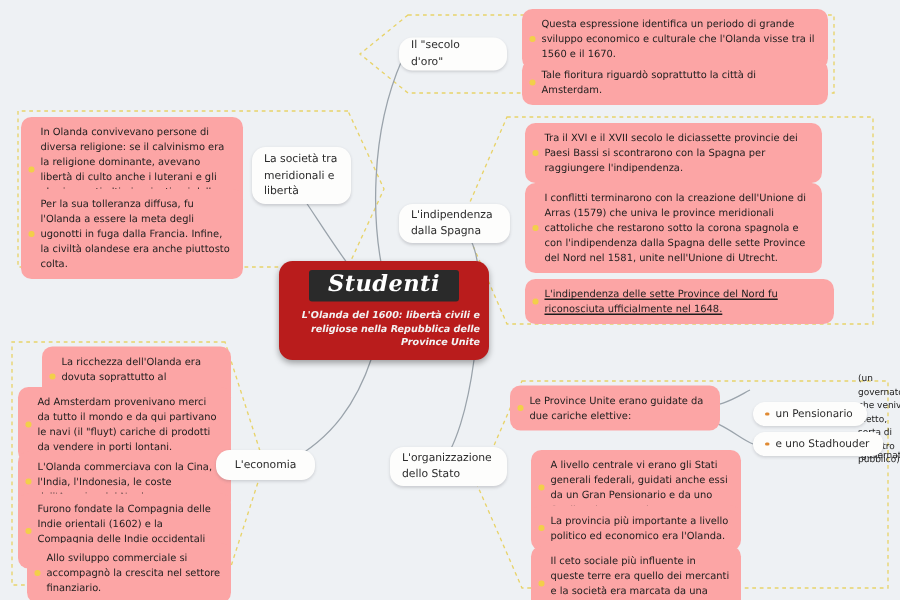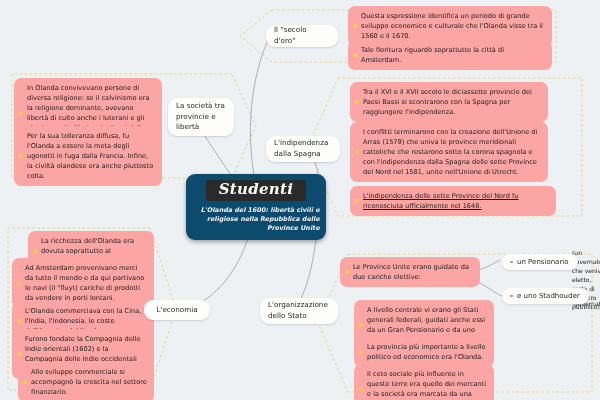--- a/index.html
+++ b/index.html
@@ -8,21 +8,21 @@
     background:#eef1f4;
     font-family:"DejaVu Sans","Liberation Sans",sans-serif;
     overflow:hidden;position:relative;
   }
   #canvas{position:absolute;inset:0;width:600px;height:400px;}
   #svg-layer{position:absolute;left:0;top:0;width:600px;height:400px;pointer-events:none;}
 
   
   .central{
     position:absolute;left:186px;top:174px;width:140px;height:66px;
-    background:#0c4a6e;border-radius:9px;
+    background:#b91c1c;border-radius:9px;
     box-shadow:0 2px 4px rgba(0,0,0,.35);
     display:flex;flex-direction:column;align-items:center;justify-content:center;
     z-index:40;
   }
   .central-title{
     font-family:"DejaVu Serif","Liberation Serif",serif;
     font-style:italic;font-weight:bold;color:#ffffff;
     font-size:15px;letter-spacing:.3px;
     background:#2a2a2a;padding:1px 13px 2px 13px;border-radius:2px;
     line-height:1.15;
@@ -106,21 +106,21 @@
     <span>Il "secolo d'oro"</span>
   </div>
   <div class="leaf" style="left:348px;top:6px;width:204px;">
     <span>Questa espressione identifica un periodo di grande sviluppo economico e culturale che l'Olanda visse tra il 1560 e il 1670.</span>
   </div>
   <div class="leaf" style="left:348px;top:40px;width:204px;">
     <span>Tale fioritura riguardò soprattutto la città di Amsterdam.</span>
   </div>
 
   <div class="branch" style="left:168px;top:98px;width:66px;height:38px;">
-    <span>La società tra provincie e libertà</span>
+    <span>La società tra meridionali e libertà</span>
   </div>
   <div class="leaf" style="left:14px;top:78px;width:148px;">
     <span>In Olanda convivevano persone di diversa religione: se il calvinismo era la religione dominante, avevano libertà di culto anche i luterani e gli ebrei, questi ultimi arrivati qui dalla Spagna e dall'Europa Orientale.</span>
   </div>
   <div class="leaf" style="left:14px;top:126px;width:148px;">
     <span>Per la sua tolleranza diffusa, fu l'Olanda a essere la meta degli ugonotti in fuga dalla Francia. Infine, la civiltà olandese era anche piuttosto colta.</span>
   </div>
 
   <div class="branch" style="left:266px;top:136px;width:74px;height:26px;">
     <span>L'indipendenza dalla Spagna</span>
@@ -163,21 +163,21 @@
   <div class="leaf" style="left:354px;top:300px;width:140px;">
     <span>A livello centrale vi erano gli Stati generali federali, guidati anche essi da un Gran Pensionario e da uno Stadhouder generale.</span>
   </div>
   <div class="leaf" style="left:354px;top:337px;width:140px;">
     <span>La provincia più importante a livello politico ed economico era l'Olanda.</span>
   </div>
   <div class="leaf" style="left:354px;top:364px;width:140px;">
     <span>Il ceto sociale più influente in queste terre era quello dei mercanti e la società era marcata da una forte mobilità.</span>
   </div>
 
-  <div class="subnode" style="left:502px;top:254px;">
+  <div class="subnode" style="left:502px;top:268px;">
     <span>un Pensionario</span>
   </div>
   <div class="sidetext" style="left:572px;top:248px;width:34px;">
     <span>(un governatore che veniva eletto, sorta di ministro pubblico)</span>
   </div>
 
   <div class="subnode" style="left:502px;top:288px;">
     <span>e uno Stadhouder</span>
   </div>
   <div class="sidetext" style="left:574px;top:290px;width:32px;">

